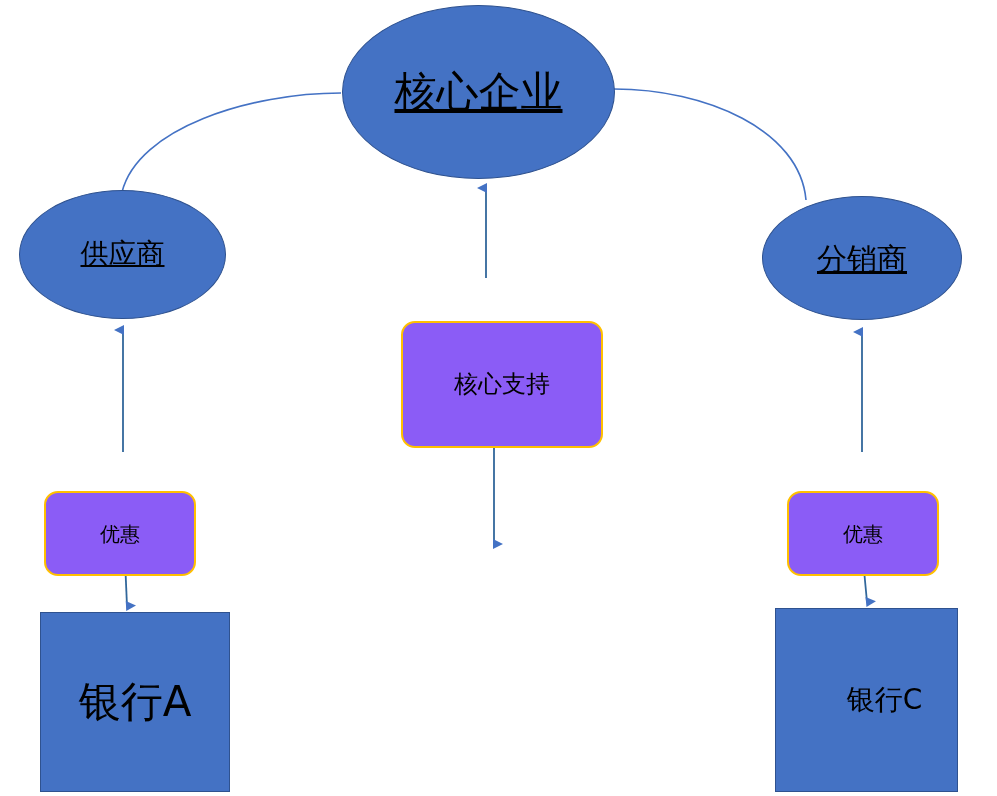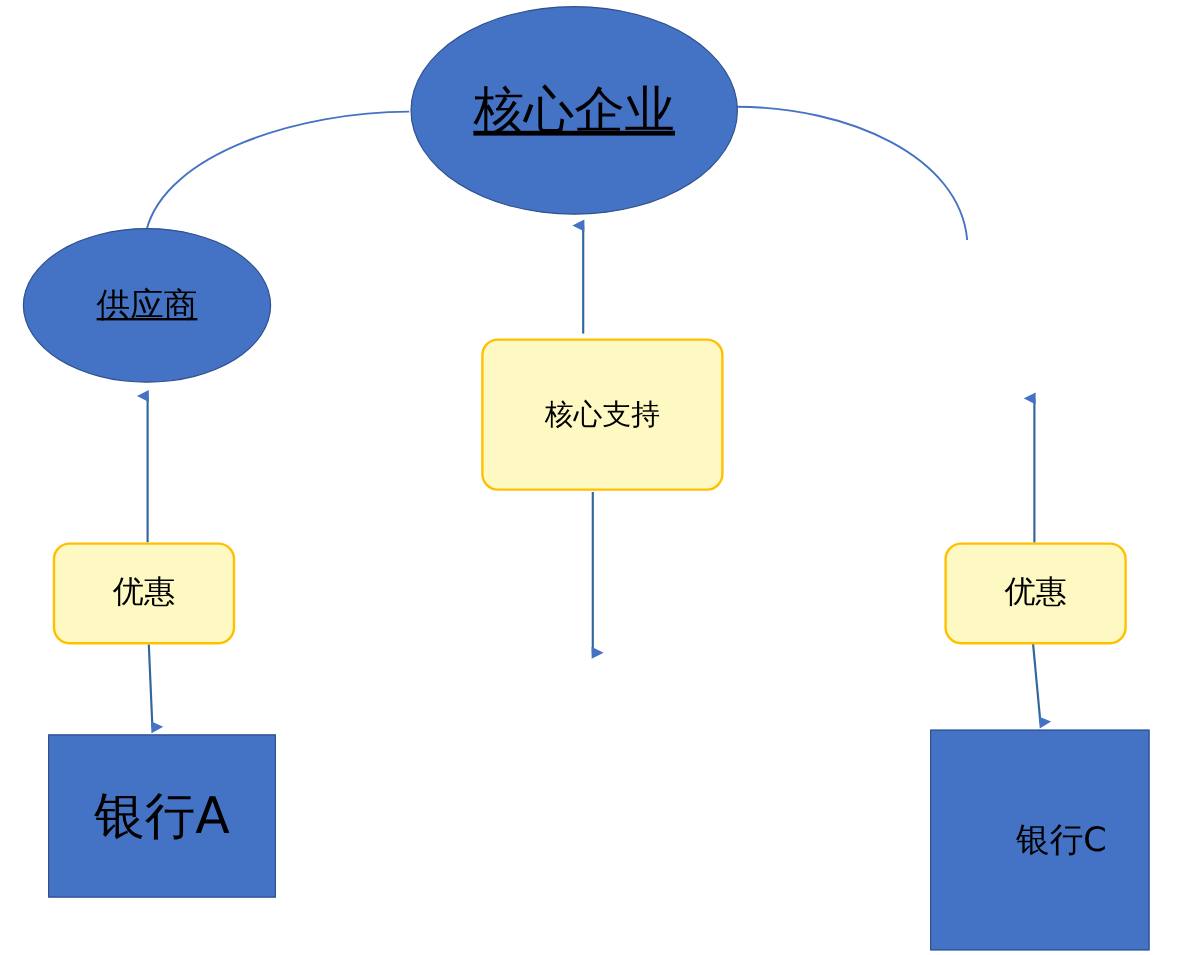--- a/index.html
+++ b/index.html
@@ -41,29 +41,30 @@
     background: #4472C4;
     border: 1px solid #2F528F;
     border-radius: 50%;
     text-decoration: underline;
   }
   .rect {
     background: #4472C4;
     border: 1px solid #2F528F;
   }
   .roundrect {
-    background: #fef9c3;
+    background: #8b5cf6;
     border: 2px solid #FFC000;
     border-radius: 14px;
+    margin-top: 39px;
   }
   .txt-xl { font-size: 42px; }
   .txt-lg { font-size: 28px; }
   .txt-md { font-size: 30px; }
   .txt-sm { font-size: 24px; }
-  .txt-xs { font-size: 26px; }
+  .txt-xs { font-size: 20px; }
 </style>
 </head>
 <body>
 
 <div id="canvas">
 
   <svg id="edges" viewBox="0 0 997 796" width="997" height="796" xmlns="http://www.w3.org/2000/svg">
     <defs>
       <marker id="arrowUp" markerWidth="12" markerHeight="12" refX="5" refY="9" orient="auto" markerUnits="userSpaceOnUse">
         <path d="M5,0 L10,10 L0,10 Z" fill="#4472C4"></path>
@@ -91,34 +92,37 @@
   </svg>
 
   <div class="node ellipse txt-xl" style="left:342px; top:5px; width:273px; height:174px;">
     <span>核心企业</span>
   </div>
 
   <div class="node ellipse txt-lg" style="left:19px; top:190px; width:207px; height:129px;">
     <span>供应商</span>
   </div>
 
+  <div class="node ellipse txt-md" style="left:762px; top:196px; width:200px; height:124px;">
+    <span>分销商</span>
+  </div>
 
   <div class="node roundrect txt-sm" style="left:401px; top:282px; width:202px; height:127px;">
     <span>核心支持</span>
   </div>
 
   <div class="node roundrect txt-xs" style="left:44px; top:452px; width:152px; height:85px;">
     <span>优惠</span>
   </div>
 
   <div class="node roundrect txt-xs" style="left:787px; top:452px; width:152px; height:85px;">
     <span>优惠</span>
   </div>
 
-  <div class="node rect txt-xl" style="left:40px; top:612px; width:190px; height:136px;">
+  <div class="node rect txt-xl" style="left:40px; top:612px; width:190px; height:180px;">
     <span>银行A</span>
   </div>
 
 
   <div class="node rect txt-lg" style="left:775px; top:608px; width:183px; height:184px;padding-left:36px;">
     <span>银行C</span>
   </div>
 
 </div>
 

